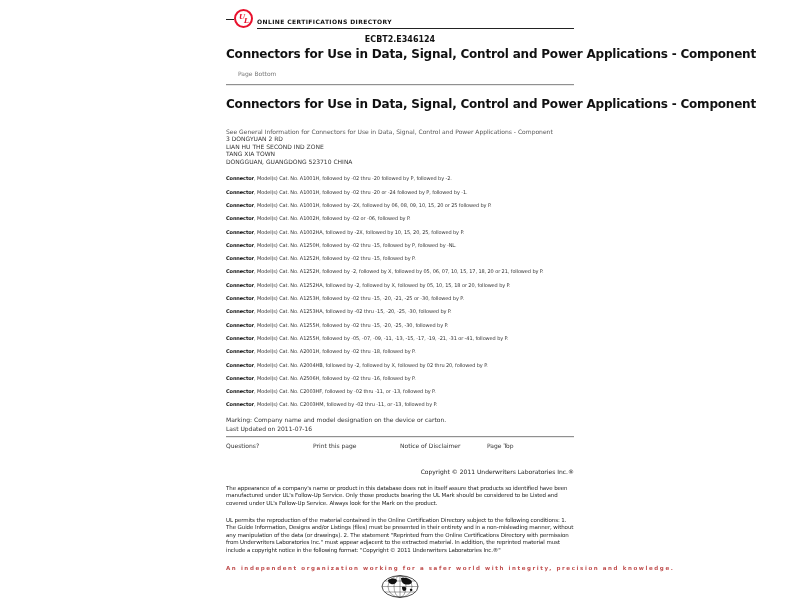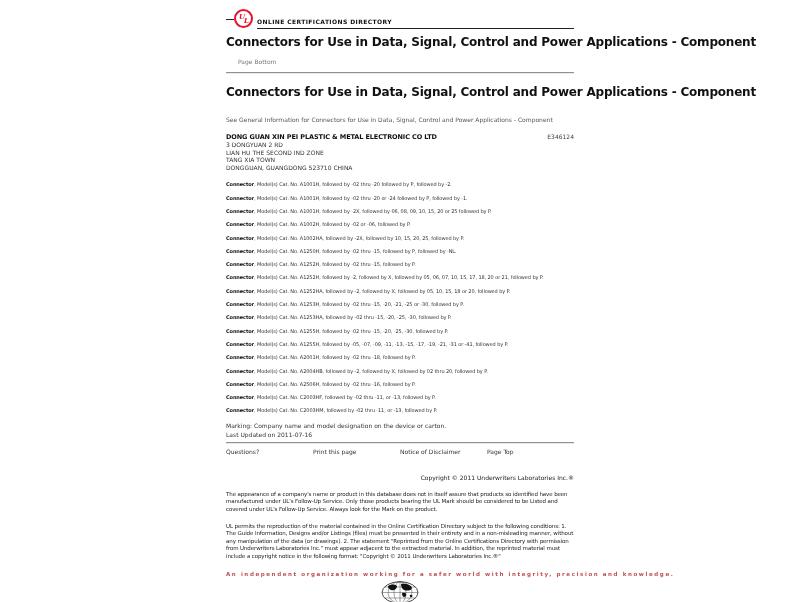--- a/index.html
+++ b/index.html
@@ -49,34 +49,31 @@
   <div class="masthead">
     <span class="masthead-dash"></span>
     <span class="ul-logo">
       <span class="u">U</span>
       <span class="l">L</span>
     </span>
     <span class="masthead-title">ONLINE CERTIFICATIONS DIRECTORY</span>
   </div>
 
   <div class="doc-head">
+    <div class="file-no">ECBT2.E346124</div>
     <div class="doc-title">Connectors for Use in Data, Signal, Control and Power Applications - Component</div>
   </div>
   <a href="#" class="page-bottom">Page Bottom</a>
 
   <hr class="rule">
 
   <div class="section-title">Connectors for Use in Data, Signal, Control and Power Applications - Component</div>
 
   <a href="#" class="general-info">See General Information for Connectors for Use in Data, Signal, Control and Power Applications - Component</a>
 
-  <div class="company-row">
-    <span class="company-name">DONG GUAN XIN PEI PLASTIC &amp; METAL ELECTRONIC CO LTD</span>
-    <span class="company-file">E346124</span>
-  </div>
   <div class="address">
     <p class="addr-line">3 DONGYUAN 2 RD</p>
       <p class="addr-line">LIAN HU THE SECOND IND ZONE</p>
       <p class="addr-line">TANG XIA TOWN</p>
       <p class="addr-line">DONGGUAN, GUANGDONG 523710 CHINA</p>
   </div>
 
   <div class="models">
     <p class="model-row"><span class="lbl">Connector</span><span>, Model(s) Cat. No. A1001H, followed by -02 thru -20 followed by P, followed by -2.</span></p>
       <p class="model-row"><span class="lbl">Connector</span><span>, Model(s) Cat. No. A1001H, followed by -02 thru -20 or -24 followed by P, followed by -1.</span></p>

